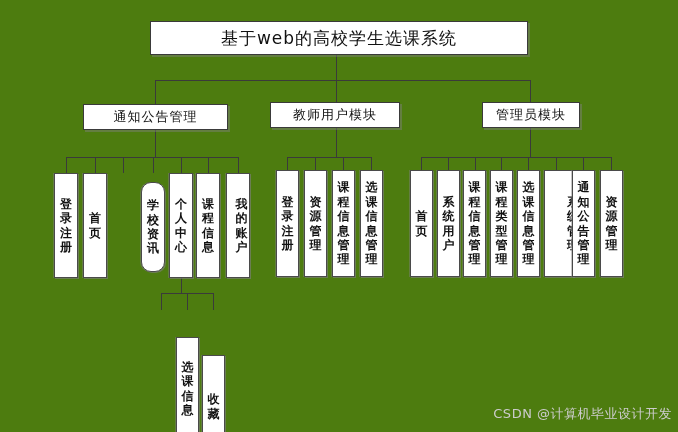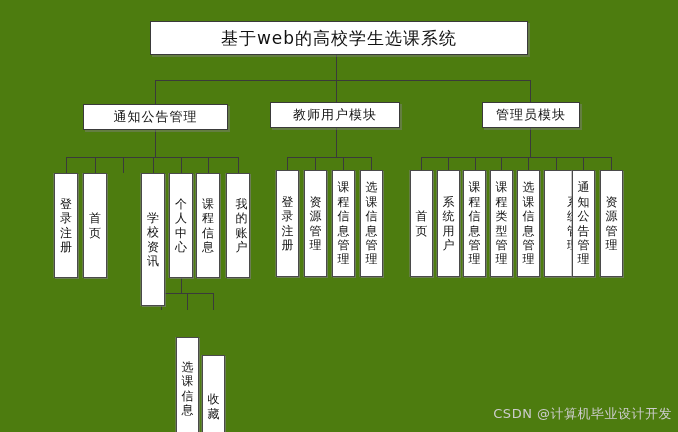--- a/index.html
+++ b/index.html
@@ -26,20 +26,21 @@
   }
   .title-box { font-size: 17px; letter-spacing: 1px; }
   .module-box { font-size: 13px; letter-spacing: 1px; }
   .leaf { border: 1px solid #4a4a4a; box-shadow: 1px 1px 0 rgba(128,128,128,0.6), -1px 0 0 rgba(128,128,128,0.45); }
   .vtext {
     width: 14px;
     word-break: break-all;
     line-height: 1.2;
     text-align: center;
     font-size: 12px;
+    font-weight: bold;
   }
   .watermark {
     position: absolute;
     right: 6px;
     bottom: 9px;
     font-size: 13px;
     color: #cccccc;
     letter-spacing: 0.5px;
   }
 </style>
@@ -100,21 +101,21 @@
   <div class="box module-box" style="left:482px; top:102px; width:98px; height:26px;">
     <span>管理员模块</span>
   </div>
 
   <div class="box leaf" style="left:54px;  top:173px; width:24px; height:105px;">
     <span class="vtext">登录注册</span>
   </div>
   <div class="box leaf" style="left:83px;  top:173px; width:24px; height:105px;">
     <span class="vtext">首页</span>
   </div>
-  <div class="box leaf" style="left:141px; top:173px; width:24px; height:133px;">
+  <div class="box leaf" style="left:141px; top:182px; width:24px; height:90px;border-radius:10px;">
     <span class="vtext">学校资讯</span>
   </div>
   <div class="box leaf" style="left:169px; top:173px; width:24px; height:105px;">
     <span class="vtext">个人中心</span>
   </div>
   <div class="box leaf" style="left:196px; top:173px; width:24px; height:105px;">
     <span class="vtext">课程信息</span>
   </div>
   <div class="box leaf" style="left:226px; top:173px; width:24px; height:105px;padding-left:7px;">
     <span class="vtext">我的账户</span>

